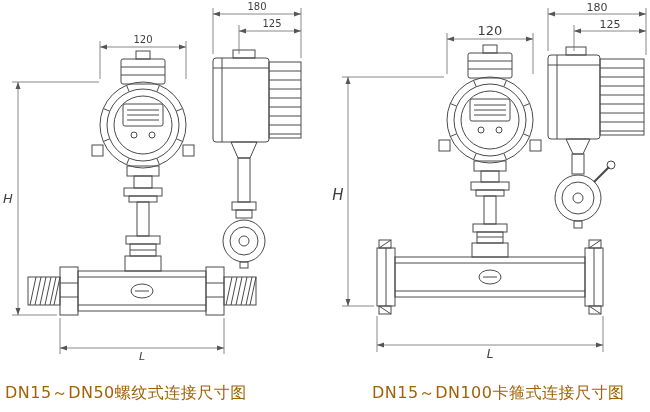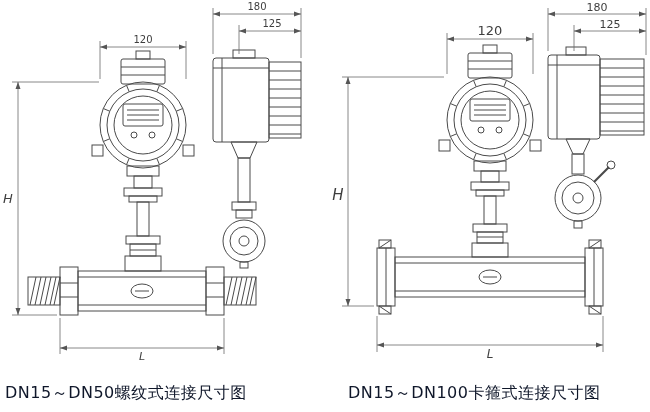--- a/index.html
+++ b/index.html
@@ -4,25 +4,25 @@
 <style>
   html,body{margin:0;padding:0;}
   body{
     width:650px;height:412px;position:relative;background:#ffffff;
     font-family:"DejaVu Sans","Liberation Sans",sans-serif;overflow:hidden;
   }
   .stage{position:absolute;inset:0;}
   svg{display:block;}
   svg text{font-family:"DejaVu Sans","Liberation Sans",sans-serif;fill:#3e3e3e;}
   .caption{
-    position:absolute;top:383px;font-size:16px;color:#0f172a;
+    position:absolute;top:383px;font-size:16px;color:#a16207;
     white-space:nowrap;letter-spacing:0.5px;
   }
   .caption-left{left:5px;}
-  .caption-right{left:348px;}
+  .caption-right{left:372px;}
 </style>
 </head>
 <body>
 
 <div class="stage">
 
 <svg width="650" height="378" viewBox="0 0 650 378">
 
   <g stroke="#4a4a4a" stroke-width="1" fill="none">
 

